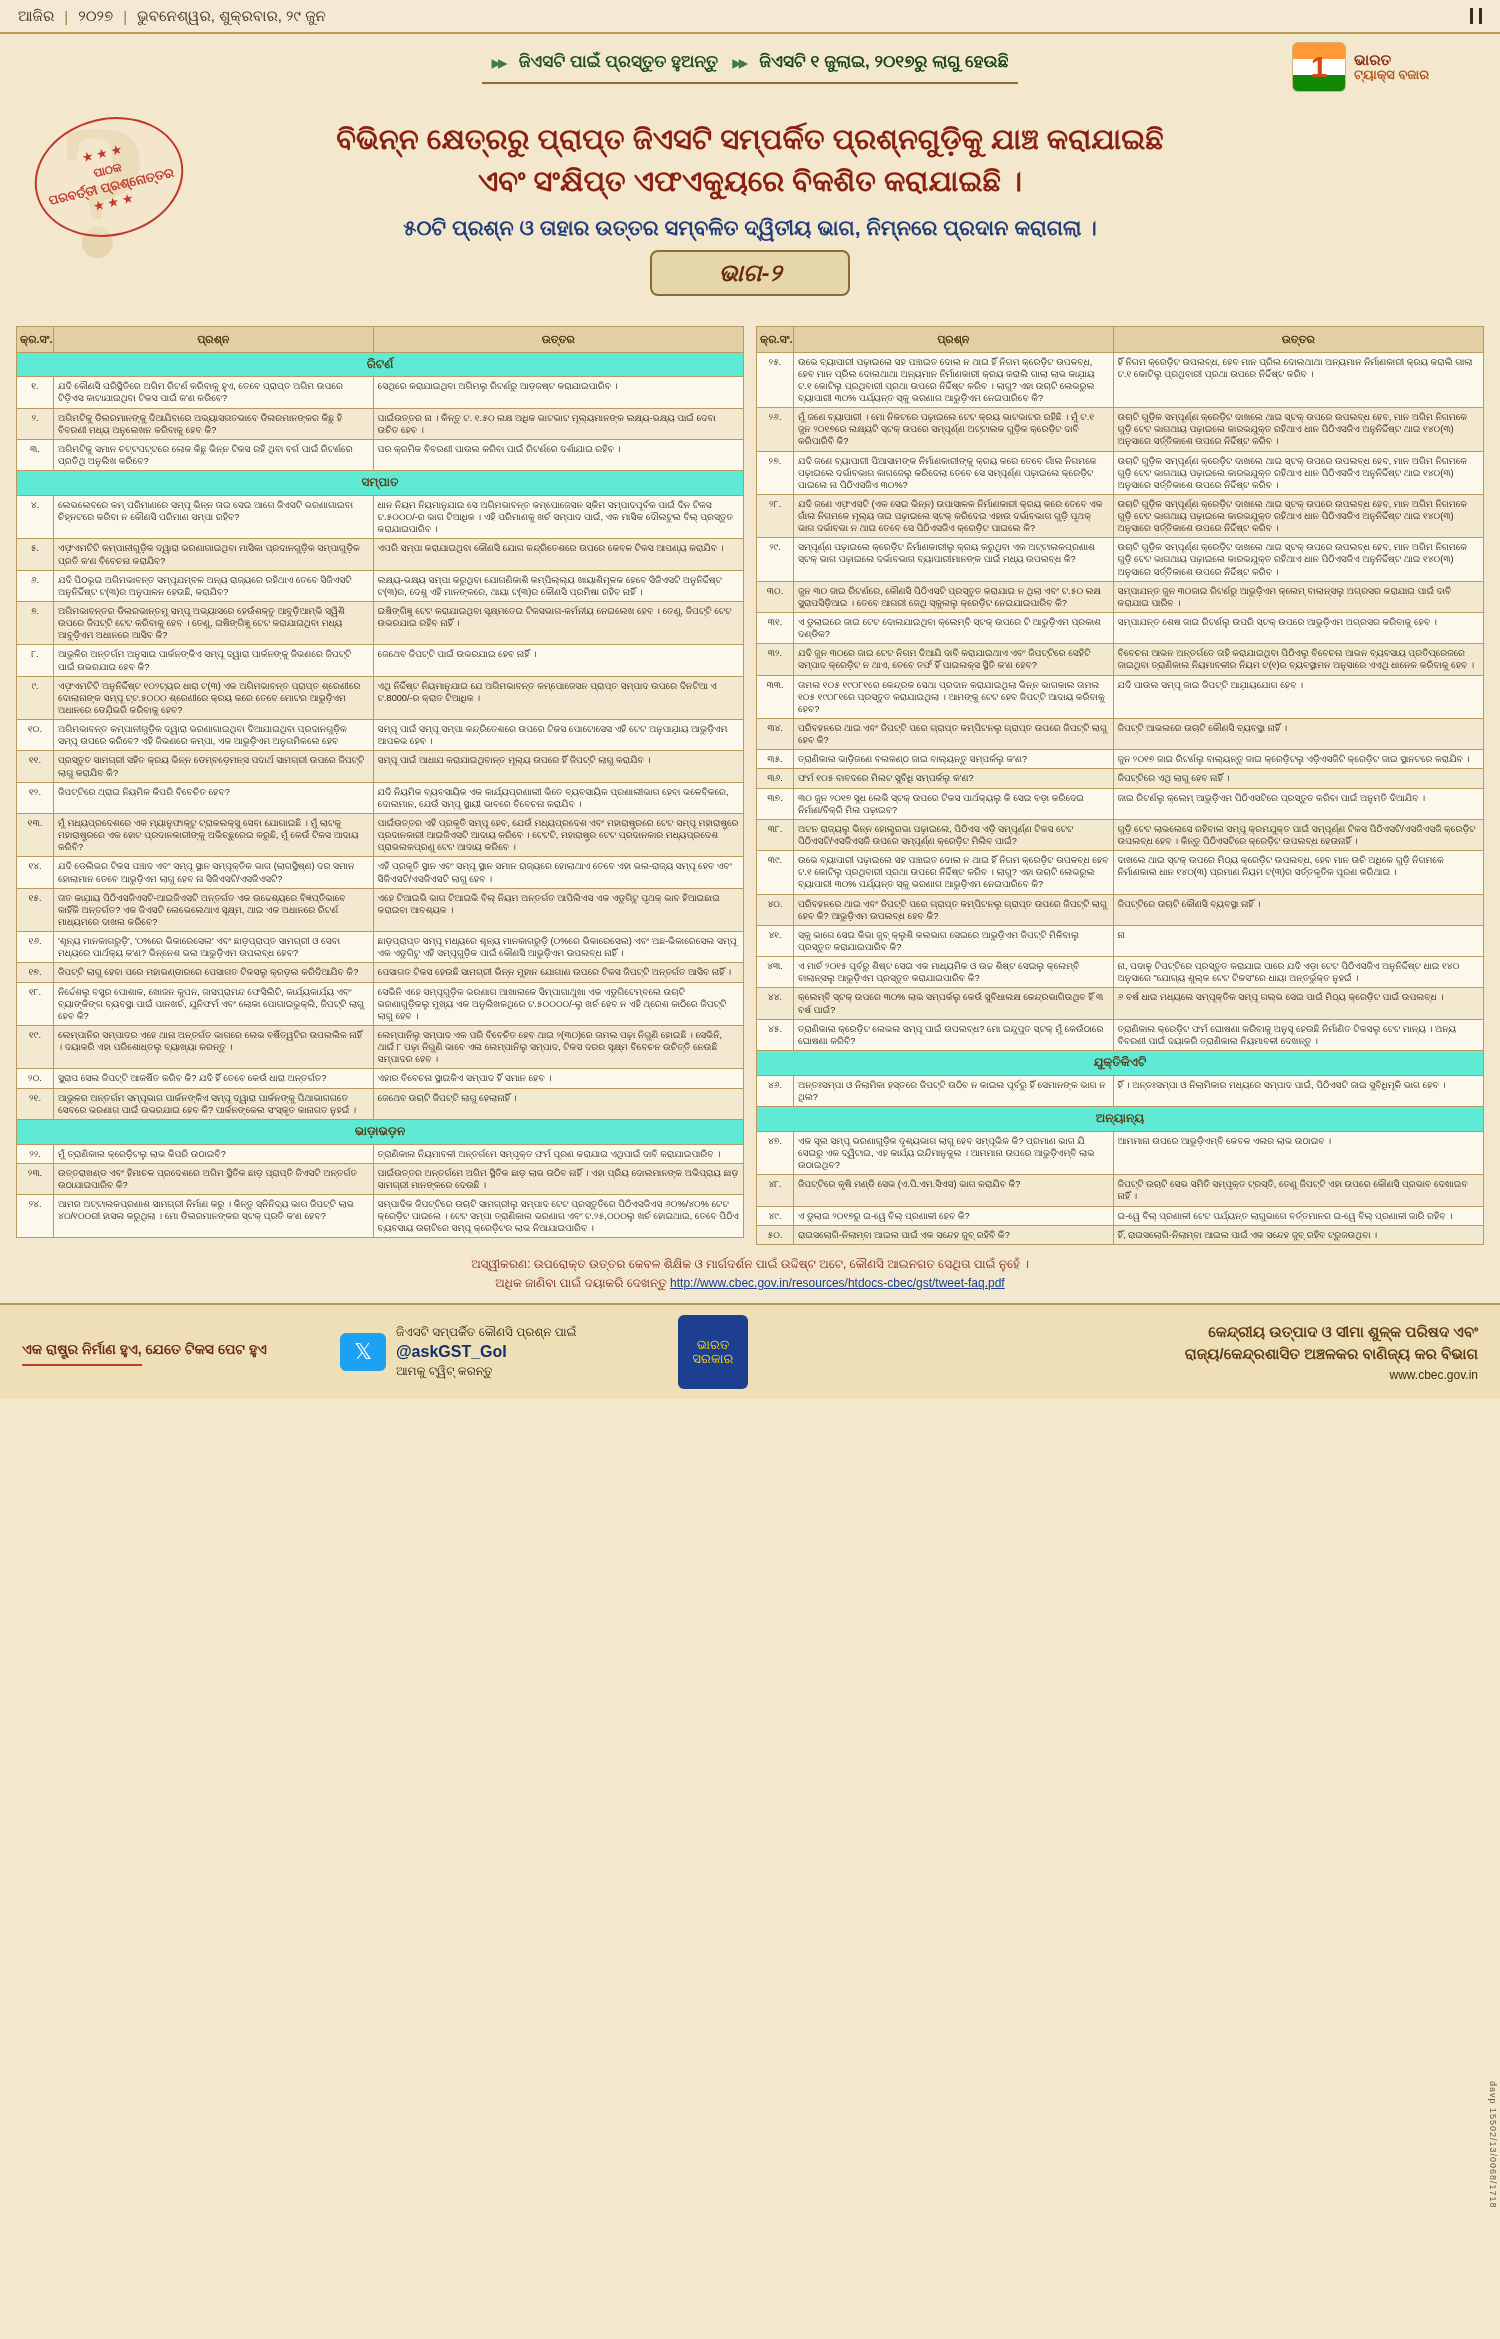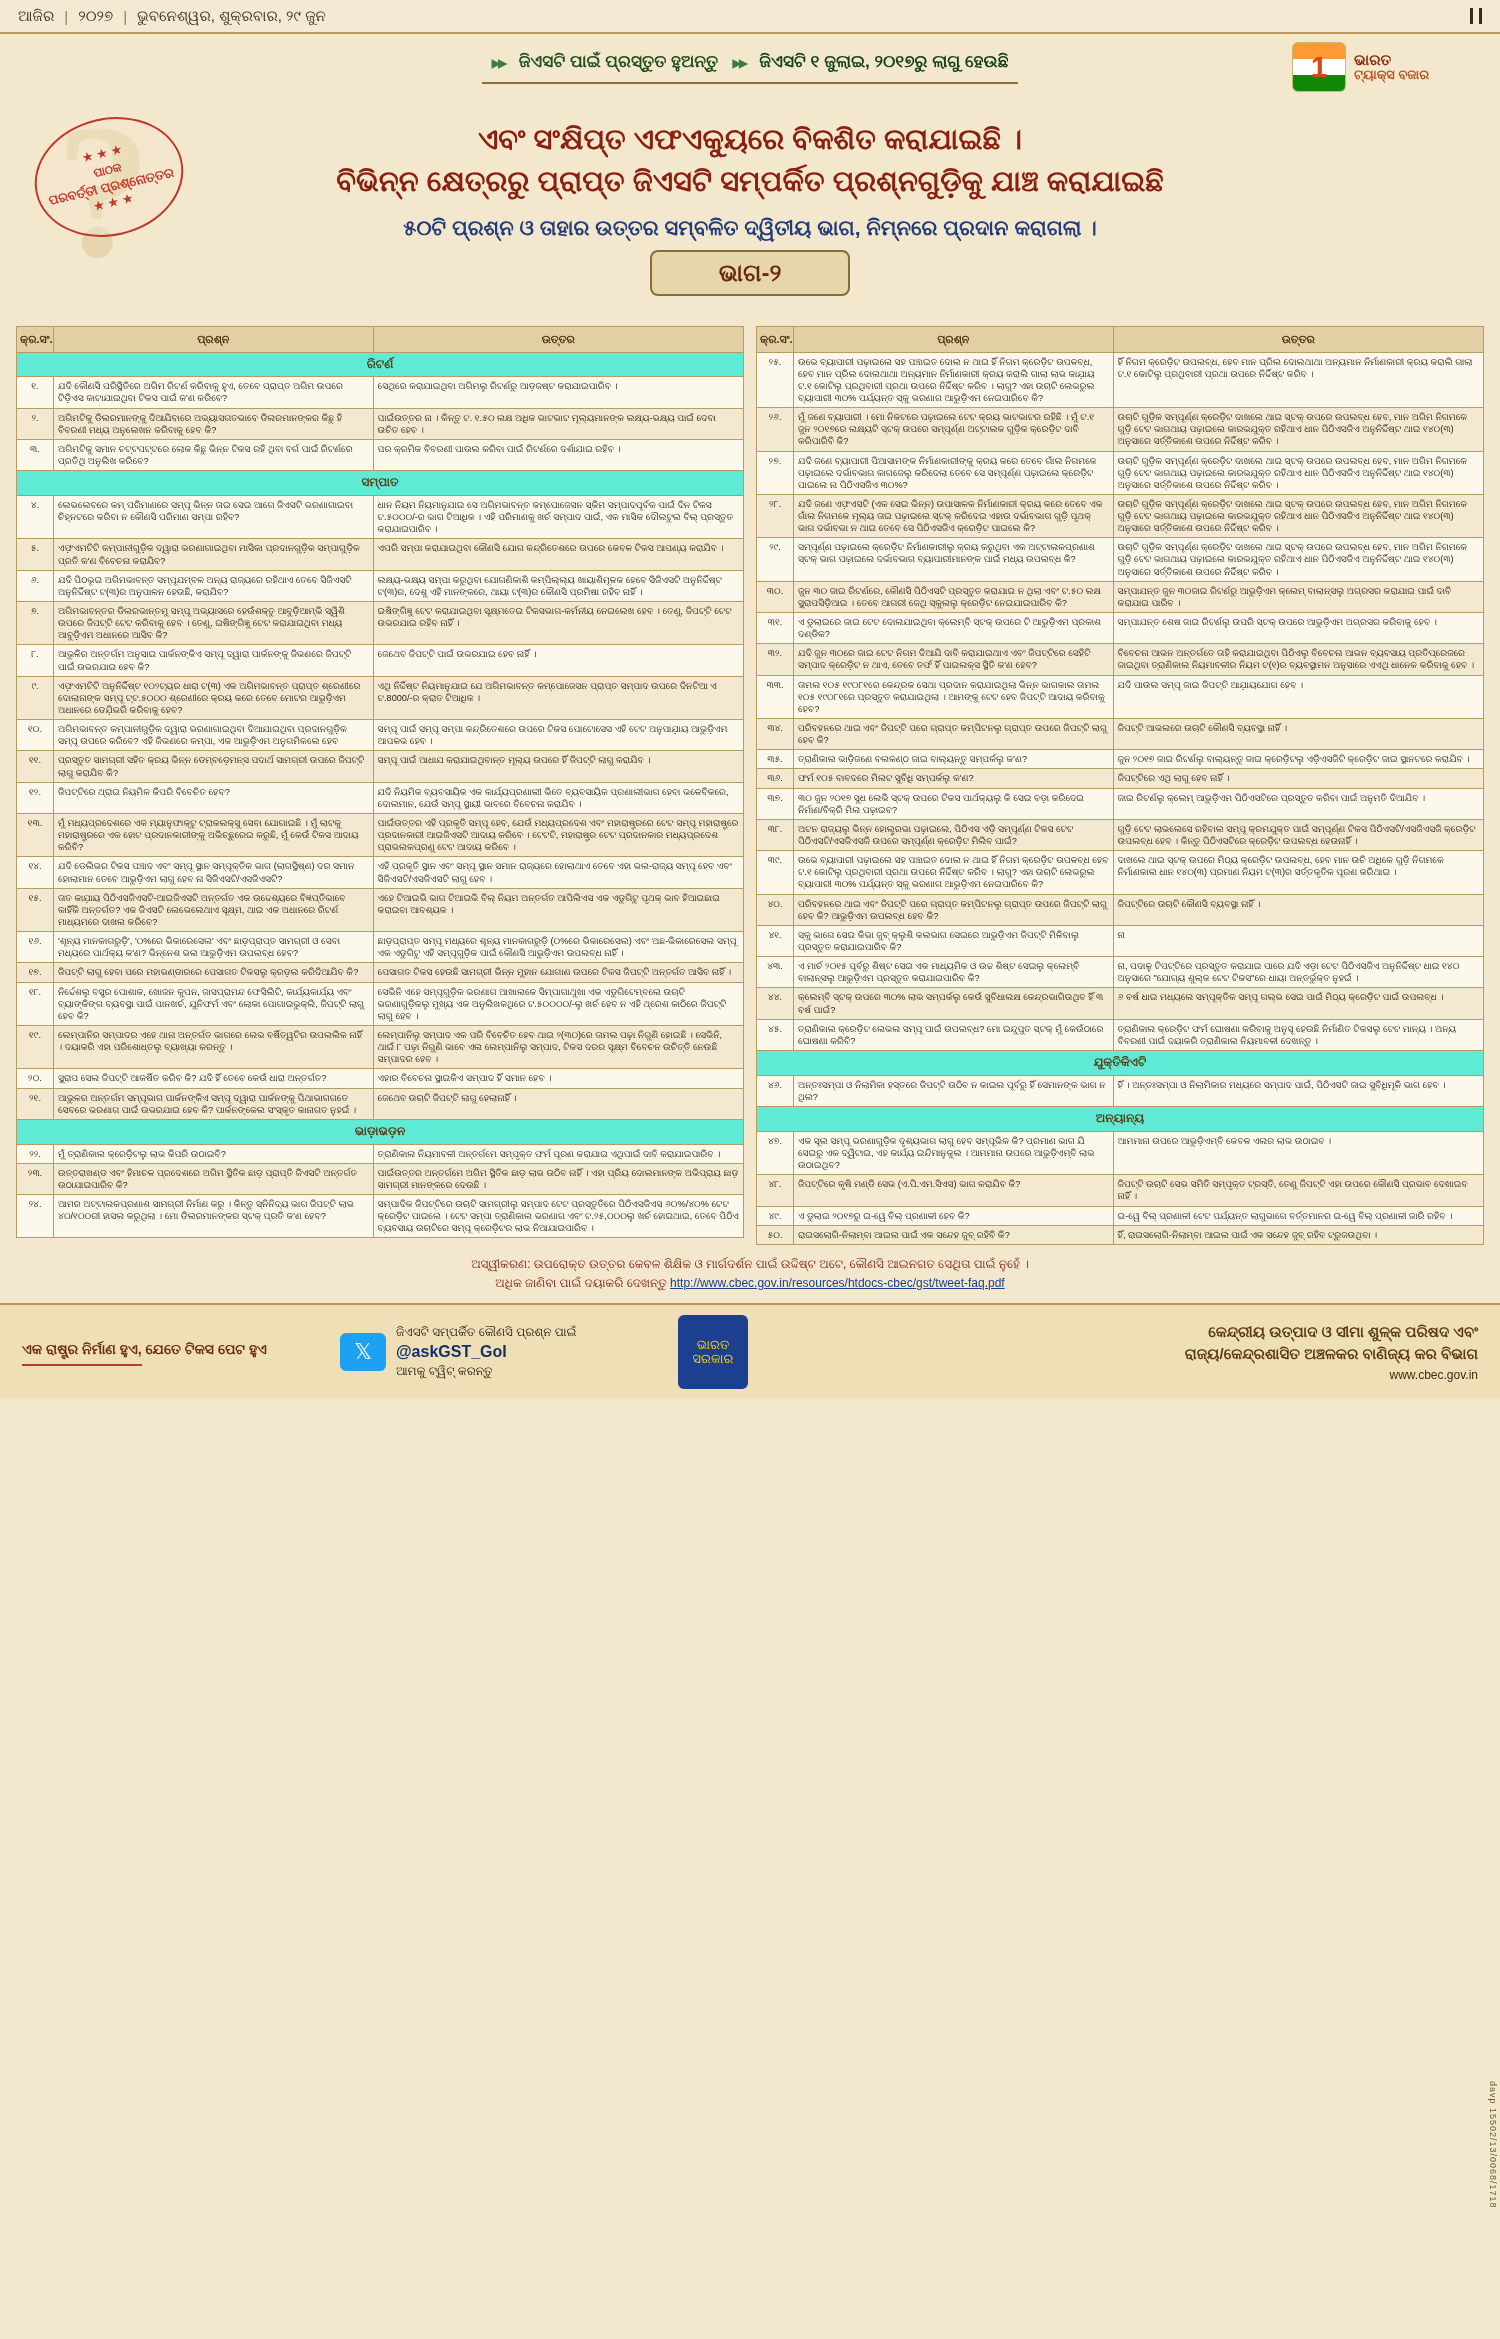--- a/index.html
+++ b/index.html
@@ -60,21 +60,21 @@
   .stamp .stars{font-size:13px;letter-spacing:3px;}
   .stamp .st1{font-size:12px;font-weight:bold;margin-top:3px;}
   .stamp .st2{font-size:13px;font-weight:bold;margin-top:2px;}
   .hero-text{position:relative;z-index:3;text-align:center;padding-top:18px;}
   .hero-text .l1{font-size:29px;font-weight:bold;color:#8a2010;line-height:1.45;}
   .hero-text .l3{font-size:21px;font-weight:bold;color:#213c7a;margin-top:14px;}
   .part-badge{
     margin:10px auto 0 auto;width:196px;height:42px;border-radius:8px;
     background:#e6d6ab;border:2px solid #8b6c32;
     display:flex;align-items:center;justify-content:center;
-    font-size:24px;font-weight:bold;color:#6a2a10;
+    font-size:24px;font-weight:bold;color:#6a2a10;font-style:italic;
   }
 
   
   .columns{display:flex;gap:12px;margin:8px 16px 0 16px;}
   .col{flex:1;}
   table.faq{width:100%;border-collapse:collapse;table-layout:fixed;}
   table.faq td,table.faq th{
     border:1px solid #b79b61;vertical-align:top;
     padding:3px 4px;font-size:9.2px;line-height:1.32;color:#2b2113;
   }
@@ -151,22 +151,22 @@
 
   <div class="hero">
     <div class="qmark">?</div>
     <div class="stamp">
       <div class="stars">★★★</div>
       <div class="st1">ପାଠକ</div>
       <div class="st2">ପରବର୍ତ୍ତୀ ପ୍ରଶ୍ନୋତ୍ତର</div>
       <div class="stars">★★★</div>
     </div>
     <div class="hero-text">
+      <div class="l1">ବିଭିନ୍ନ କ୍ଷେତ୍ରରୁ ପ୍ରାପ୍ତ ଜିଏସଟି ସମ୍ପର୍କିତ ପ୍ରଶ୍ନଗୁଡ଼ିକୁ ଯାଞ୍ଚ କରାଯାଇଛି</div>
       <div class="l1">ଏବଂ ସଂକ୍ଷିପ୍ତ ଏଫଏକ୍ୟୁରେ ବିକଶିତ କରାଯାଇଛି ।</div>
-      <div class="l1">ବିଭିନ୍ନ କ୍ଷେତ୍ରରୁ ପ୍ରାପ୍ତ ଜିଏସଟି ସମ୍ପର୍କିତ ପ୍ରଶ୍ନଗୁଡ଼ିକୁ ଯାଞ୍ଚ କରାଯାଇଛି</div>
       <div class="l3">୫୦ଟି ପ୍ରଶ୍ନ ଓ ତାହାର ଉତ୍ତର ସମ୍ବଳିତ ଦ୍ୱିତୀୟ ଭାଗ, ନିମ୍ନରେ ପ୍ରଦାନ କରାଗଲା ।</div>
       <div class="part-badge">ଭାଗ-୨</div>
     </div>
   </div>
 
   <div class="columns">
     <div class="col">
       <table class="faq">
         <thead>
           <tr>

